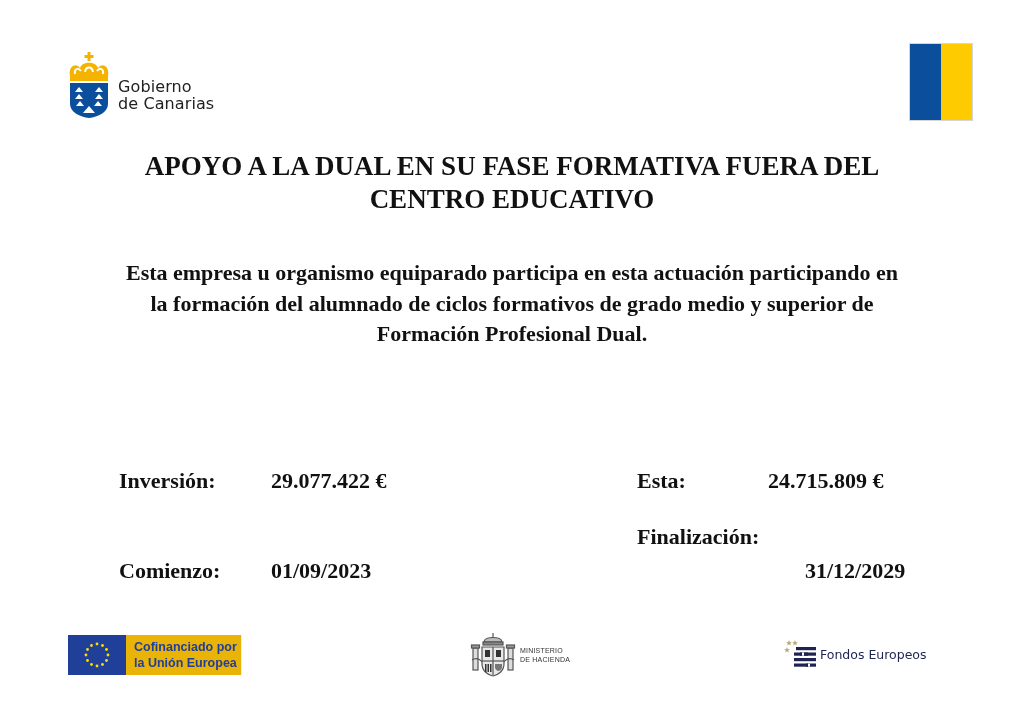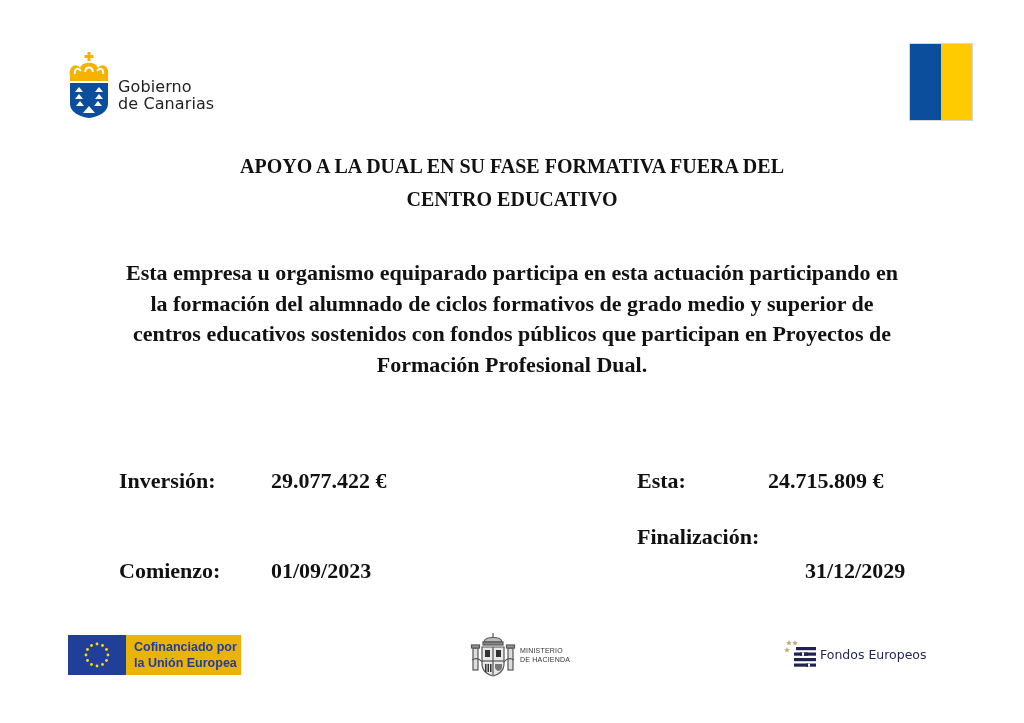--- a/index.html
+++ b/index.html
@@ -30,21 +30,21 @@
     .gob-text div { white-space: nowrap; }
 
     .flag { left: 909px; top: 43px; width: 64px; height: 78px; display: flex; border: 1px solid #d6d6d6; box-sizing: border-box; }
     .flag .blue { flex: 1; background: #0b4f9c; }
     .flag .yellow { flex: 1; background: #fecb00; }
 
     .title {
       left: 80px; top: 150px; width: 864px;
       text-align: center;
       font-weight: bold;
-      font-size: 20px;
+      font-size: 27px;
       line-height: 33px;
     }
     .body-text {
       left: 50px; top: 258px; width: 924px;
       text-align: center;
       font-weight: bold;
       font-size: 22px;
       line-height: 30.5px;
     }
 
@@ -118,21 +118,20 @@
 </div>
 
 <div class="abs title">
   <div>APOYO A LA DUAL EN SU FASE FORMATIVA FUERA DEL</div>
   <div>CENTRO EDUCATIVO</div>
 </div>
 
 <div class="abs body-text">
   <div>Esta empresa u organismo equiparado participa en esta actuación participando en</div>
   <div>la formación del alumnado de ciclos formativos de grado medio y superior de</div>
-  <div>centros educativos sostenidos con fondos públicos que participan en Proyectos de</div>
   <div>Formación Profesional Dual.</div>
 </div>
 
 <div class="abs field-label" style="left:80px; top:468px;">Inversión:</div>
 <div class="abs field-value" style="left:232px; top:468px;">29.077.422 €</div>
 
 <div class="abs field-label" style="left:598px; top:468px;">Esta:</div>
 <div class="abs field-value" style="left:729px; top:468px;">24.715.809 €</div>
 
 <div class="abs field-label" style="left:80px; top:558px;">Comienzo:</div>

